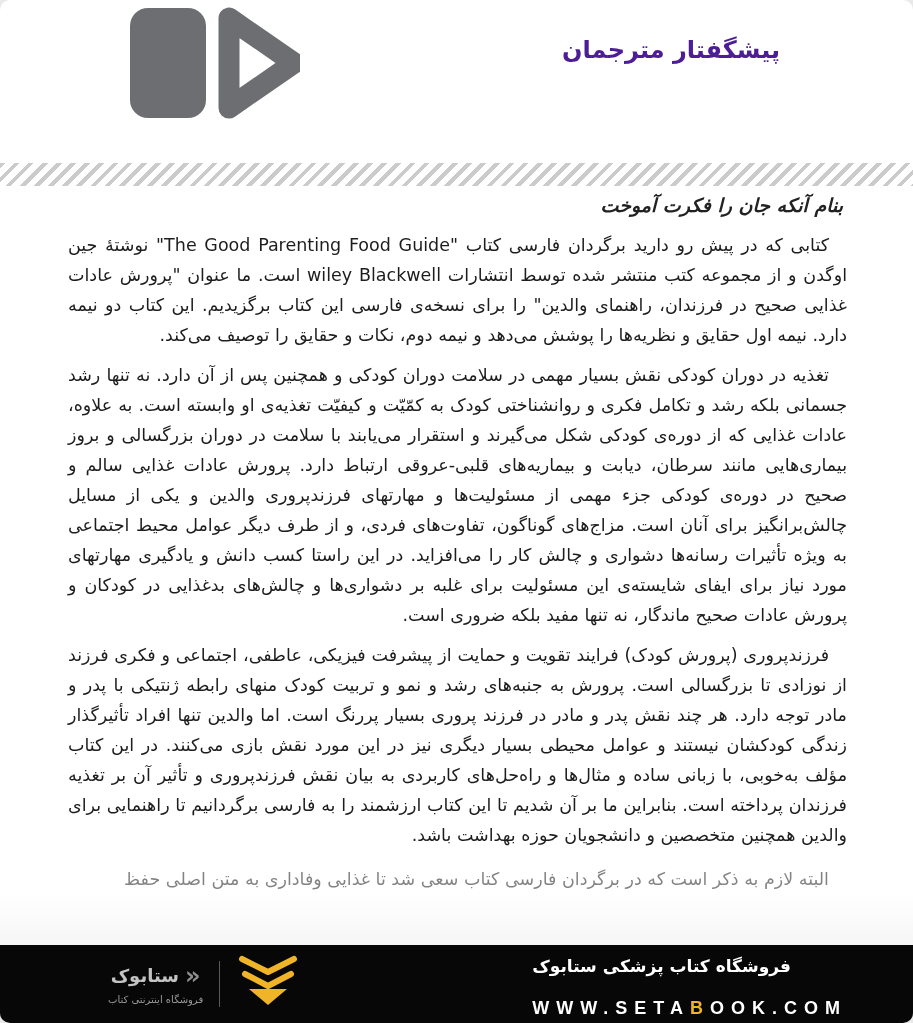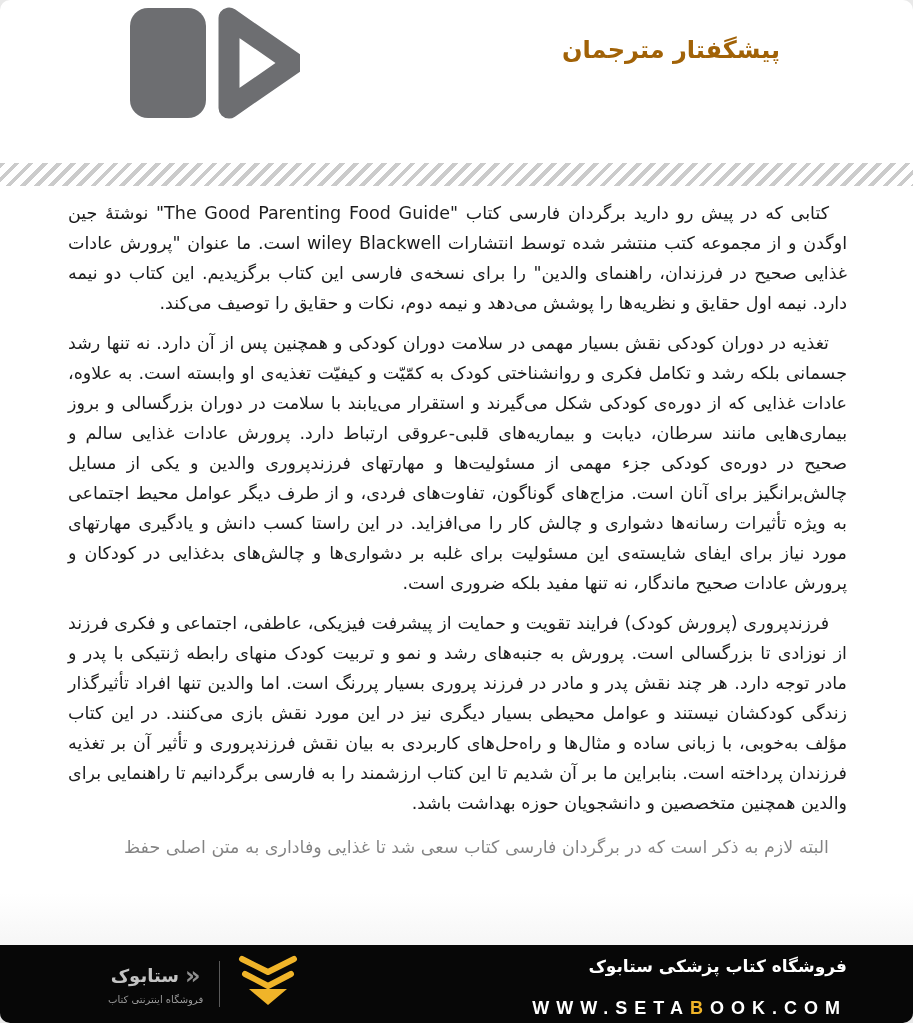--- a/index.html
+++ b/index.html
@@ -12,21 +12,21 @@
     border-radius:10px;
     font-family:"DejaVu Sans", sans-serif;
   }
 
   
   .pub-logo{position:absolute;left:128px;top:6px;width:172px;height:114px;}
 
   
   .chapter-title{
     position:absolute;top:36px;right:133px;
-    font-size:24px;font-weight:bold;color:#a16207;
+    font-size:24px;font-weight:bold;color:#4c1d95;
     direction:rtl;
     margin-left:13px;
   }
 
   
   .hatch{
     position:absolute;left:0;top:163px;width:913px;height:23px;
     background:repeating-linear-gradient(135deg,#cbcbcb 0px,#cbcbcb 4px,#ffffff 4px,#ffffff 10px);
   }
 
@@ -52,21 +52,21 @@
     background:linear-gradient(to bottom,rgba(255,255,255,0),rgba(245,245,245,.9));
     pointer-events:none;
   }
 
   
   .footer{
     position:absolute;left:0;right:0;bottom:0;height:78px;
     background:#070707;color:#ffffff;
   }
   .footer-right{
-    position:absolute;right:66px;top:11px;text-align:right;direction:rtl;
+    position:absolute;right:66px;top:11px;text-align:left;direction:rtl;
   }
   .store-title{font-size:17px;font-weight:bold;letter-spacing:.3px;}
   .site-url{
     direction:ltr;margin-top:22px;
     font-size:18px;font-weight:bold;letter-spacing:7px;
     font-family:"Liberation Sans", sans-serif;color:#ffffff;
     text-decoration:none;display:inline-block;
   }
   .url-accent{color:#f0b429;}
 
@@ -91,20 +91,21 @@
       <rect x="2" y="2" width="76" height="110" rx="18" fill="#6d6e71"></rect>
       <path d="M101 12 L101 102 L166 57 Z" fill="none" stroke="#6d6e71" stroke-width="21" stroke-linejoin="round" stroke-linecap="round"></path>
     </svg>
   </div>
 
   <div class="chapter-title">پیشگفتار مترجمان</div>
 
   <div class="hatch"></div>
 
   <div class="content">
+    <div class="epigraph">بنام آنکه جان را فکرت آموخت</div>
     <p>کتابی که در پیش رو دارید برگردان فارسی کتاب "The Good Parenting Food Guide" نوشتۀ جین اوگدن و از مجموعه کتب منتشر شده توسط انتشارات wiley Blackwell است. ما عنوان "پرورش عادات غذایی صحیح در فرزندان، راهنمای والدین" را برای نسخه‌ی فارسی این کتاب برگزیدیم. این کتاب دو نیمه دارد. نیمه اول حقایق و نظریه‌ها را پوشش می‌دهد و نیمه دوم، نکات و حقایق را توصیف می‌کند.</p>
     <p>تغذیه در دوران کودکی نقش بسیار مهمی در سلامت دوران کودکی و همچنین پس از آن دارد. نه تنها رشد جسمانی بلکه رشد و تکامل فکری و روانشناختی کودک به کمّیّت و کیفیّت تغذیه‌ی او وابسته است. به علاوه، عادات غذایی که از دوره‌ی کودکی شکل می‌گیرند و استقرار می‌یابند با سلامت در دوران بزرگسالی و بروز بیماری‌هایی مانند سرطان، دیابت و بیماریه‌های قلبی-عروقی ارتباط دارد. پرورش عادات غذایی سالم و صحیح در دوره‌ی کودکی جزء مهمی از مسئولیت‌ها و مهارتهای فرزندپروری والدین و یکی از مسایل چالش‌برانگیز برای آنان است. مزاج‌های گوناگون، تفاوت‌های فردی، و از طرف دیگر عوامل محیط اجتماعی به ویژه تأثیرات رسانه‌ها دشواری و چالش کار را می‌افزاید. در این راستا کسب دانش و یادگیری مهارتهای مورد نیاز برای ایفای شایسته‌ی این مسئولیت برای غلبه بر دشواری‌ها و چالش‌های بدغذایی در کودکان و پرورش عادات صحیح ماندگار، نه تنها مفید بلکه ضروری است.</p>
     <p>فرزندپروری (پرورش کودک) فرایند تقویت و حمایت از پیشرفت فیزیکی، عاطفی، اجتماعی و فکری فرزند از نوزادی تا بزرگسالی است. پرورش به جنبه‌های رشد و نمو و تربیت کودک منهای رابطه ژنتیکی با پدر و مادر توجه دارد. هر چند نقش پدر و مادر در فرزند پروری بسیار پررنگ است. اما والدین تنها افراد تأثیرگذار زندگی کودکشان نیستند و عوامل محیطی بسیار دیگری نیز در این مورد نقش بازی می‌کنند. در این کتاب مؤلف به‌خوبی، با زبانی ساده و مثال‌ها و راه‌حل‌های کاربردی به بیان نقش فرزندپروری و تأثیر آن بر تغذیه فرزندان پرداخته است. بنابراین ما بر آن شدیم تا این کتاب ارزشمند را به فارسی برگردانیم تا راهنمایی برای والدین همچنین متخصصین و دانشجویان حوزه بهداشت باشد.</p>
     <div class="clipped-wrap">
       <p>البته لازم به ذکر است که در برگردان فارسی کتاب سعی شد تا غذایی وفاداری به متن اصلی حفظ</p>
     </div>
   </div>
 
   <div class="fade-overlay"></div>
 

